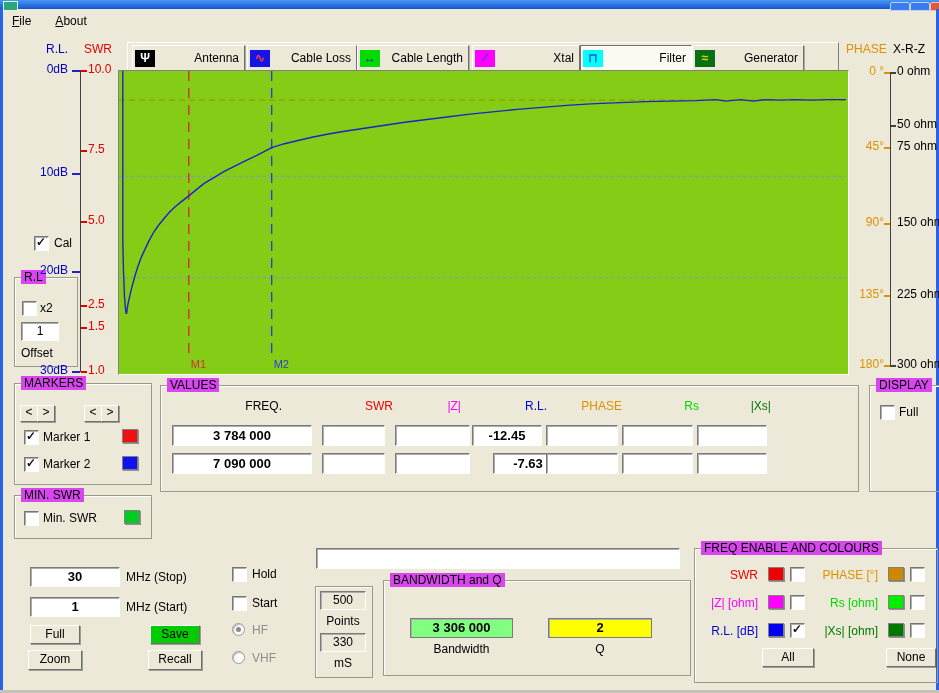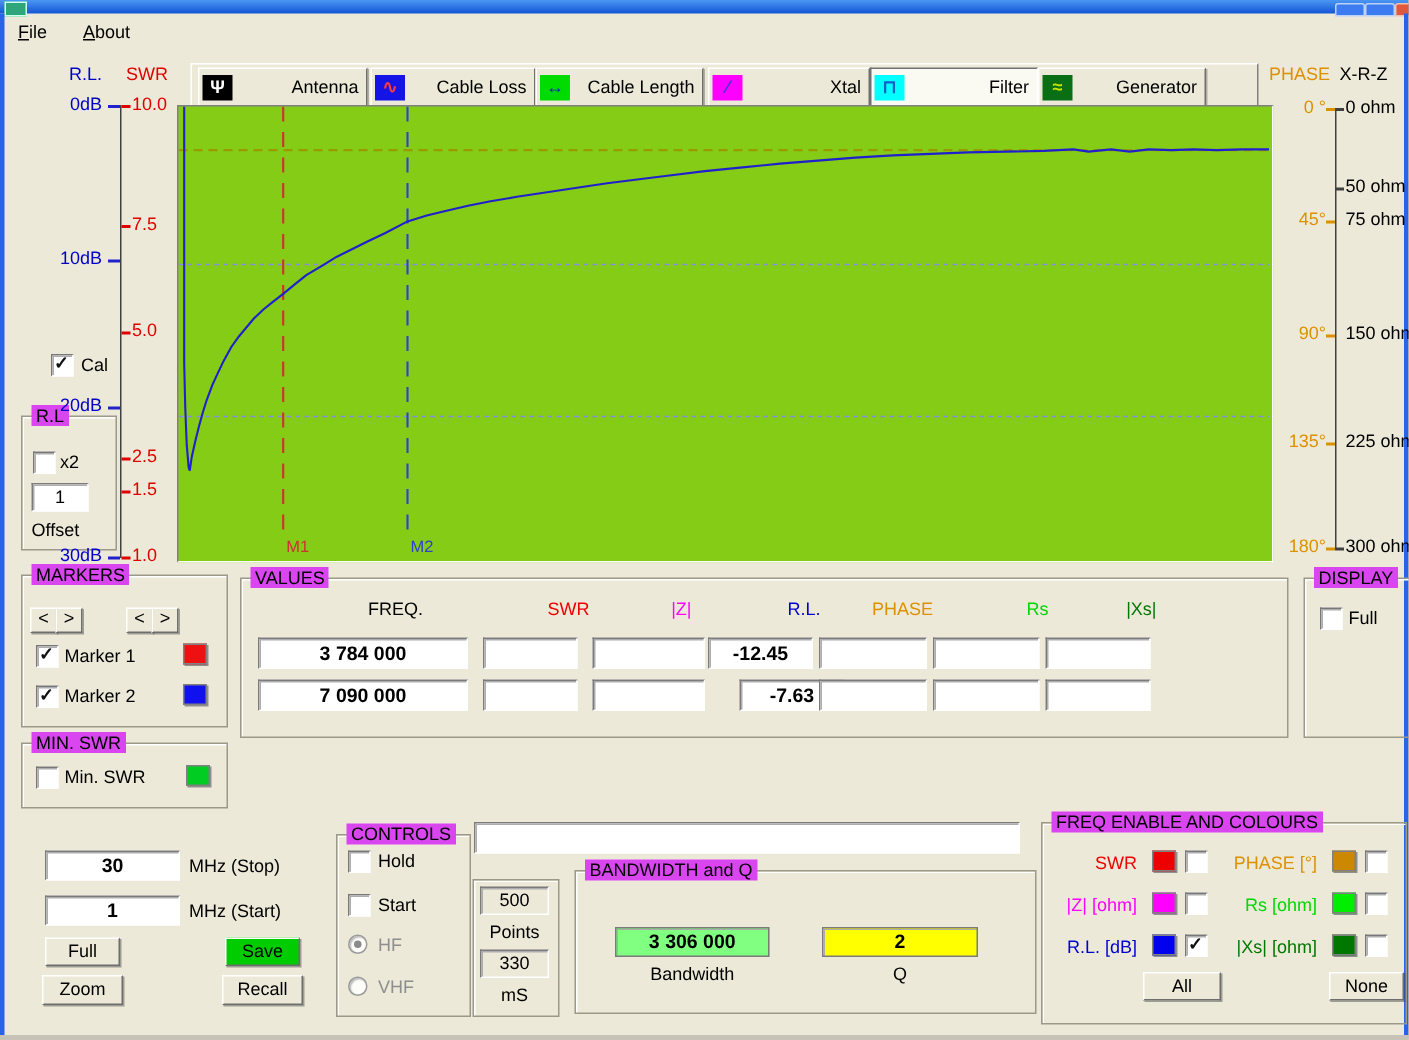--- a/index.html
+++ b/index.html
@@ -182,23 +182,20 @@
 
   <div class="field" style="left:30px;top:567px;width:88px;height:18px;line-height:18px;">30</div>
   <span class="lbl" style="left:126px;top:570px;">MHz  (Stop)</span>
   <div class="field" style="left:30px;top:597px;width:88px;height:18px;line-height:18px;">1</div>
   <span class="lbl" style="left:126px;top:600px;">MHz  (Start)</span>
   <div class="btn" style="left:30px;top:625px;width:48px;height:17px;">Full</div>
   <div class="btn" id="save-btn" style="left: 150px; top: 625px; width: 48px; height: 17px; background: rgb(0, 204, 0);">Save</div>
   <div class="btn" style="left:28px;top:650px;width:52px;height:18px;">Zoom</div>
   <div class="btn" style="left:148px;top:650px;width:52px;height:18px;">Recall</div>
 
-  <div class="groupbox" style="left:224px;top:556px;width:88px;height:120px;">
-    <span class="gcaption">CONTROLS</span>
-  </div>
   <div class="cb" id="hold-cb" style="left:232px;top:567px;"></div>
   <span class="lbl" style="left:252px;top:567px;">Hold</span>
   <div class="cb" id="bands-cb" style="left:232px;top:596px;"></div>
   <span class="lbl" style="left:252px;top:596px;">Start</span>
   <div class="radio" id="hf-radio" style="left:232px;top:623px;">
       <div class="dot"></div>
     </div>
   <span class="lbl dis" style="left:252px;top:623px;">HF</span>
   <div class="radio" id="vhf-radio" style="left:232px;top:651px;"></div>
   <span class="lbl dis" style="left:252px;top:651px;">VHF</span>

